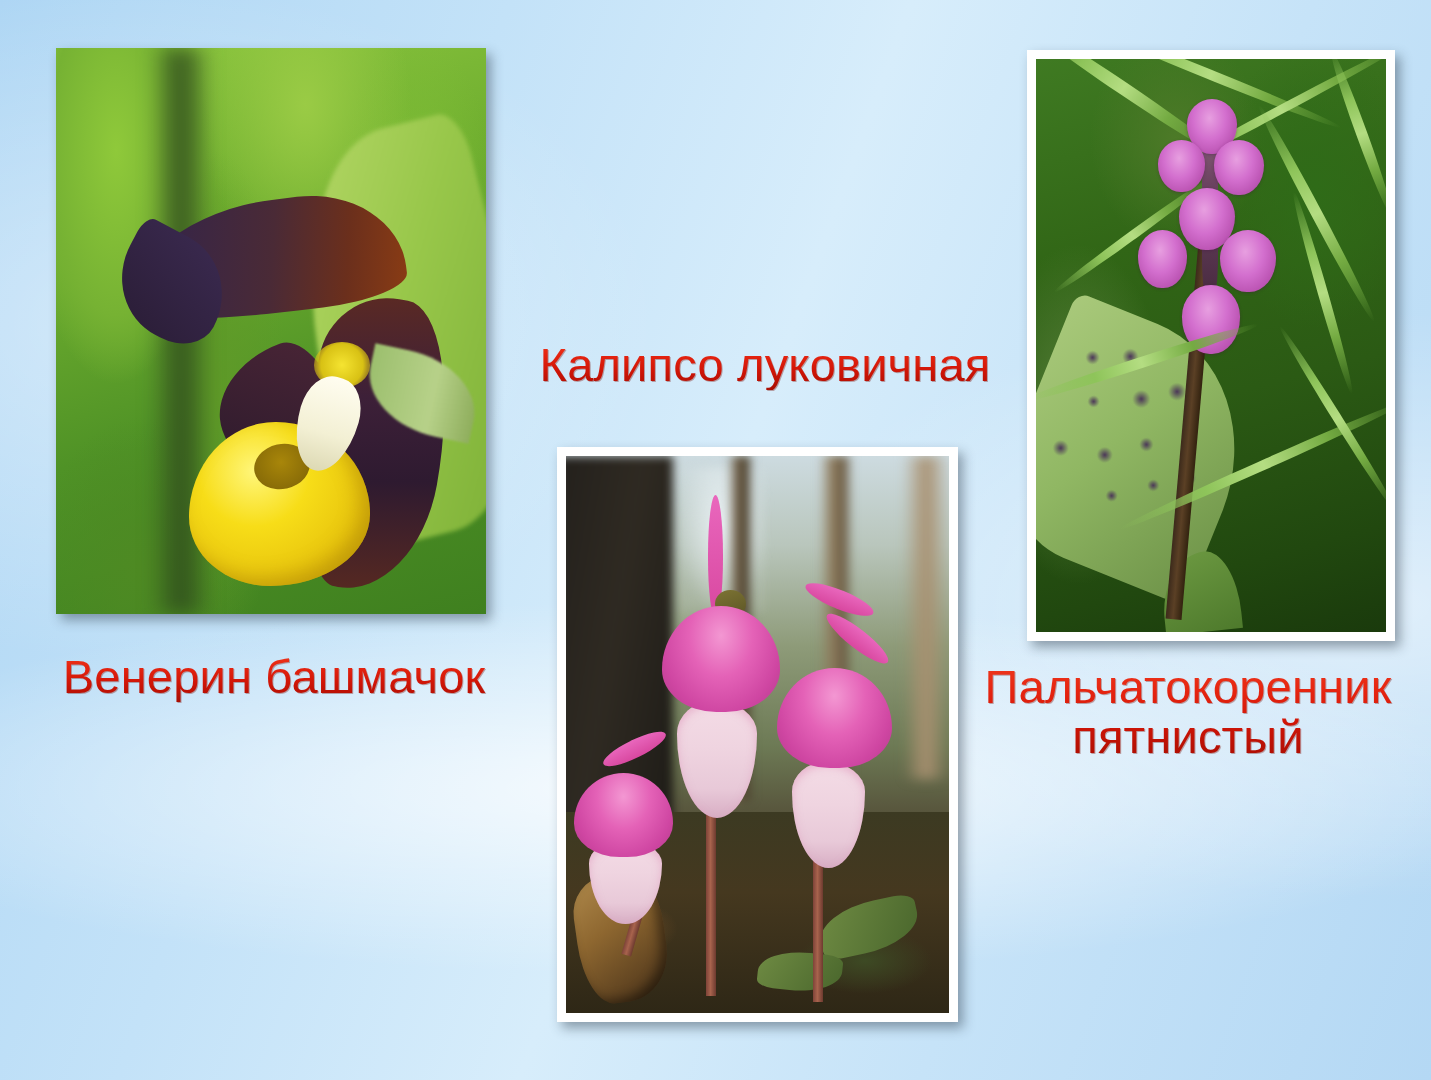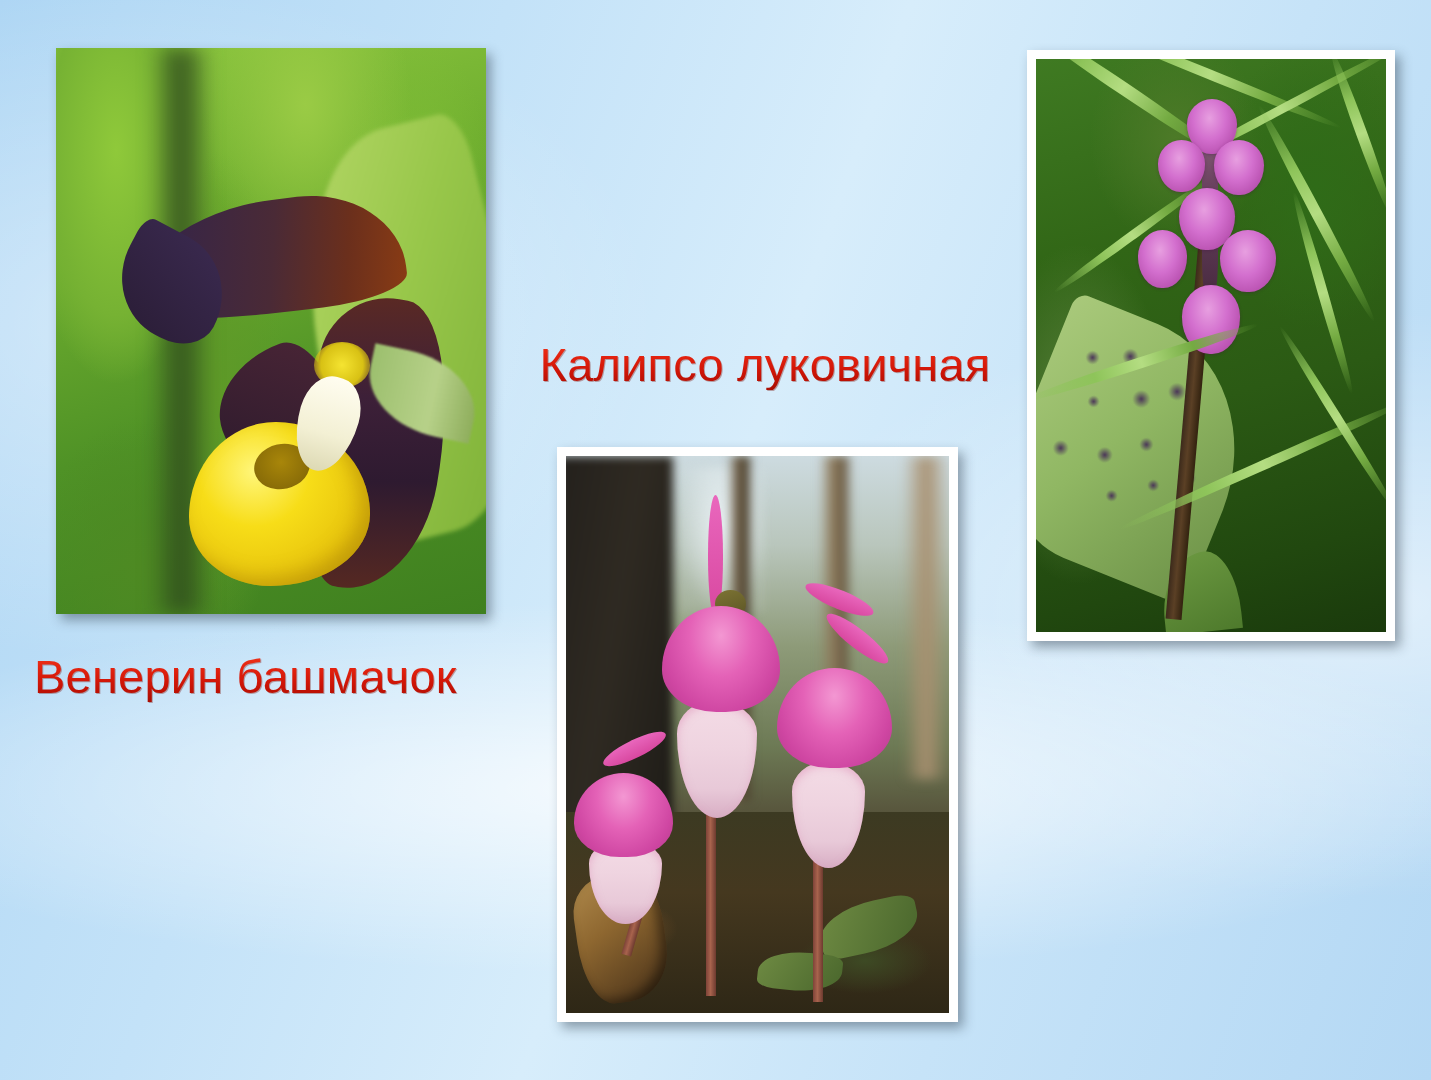--- a/index.html
+++ b/index.html
@@ -319,20 +319,21 @@
     text-shadow: none;
     letter-spacing: 0.2px;
   }
   .caption-shadowed {
     filter: drop-shadow(1px 1px 0.6px rgba(120,15,5,0.35));
   }
 
   #caption-cypripedium {
     left: 34px; top: 652px; width: 480px;
     font-size: 47px;
+    text-align: center;
   }
   #caption-calypso {
     left: 500px; top: 340px; width: 530px;
     font-size: 47px;
     text-align: center;
   }
   #caption-dactylorhiza {
     left: 955px; top: 662px; width: 466px;
     font-size: 47px;
     text-align: center;
@@ -413,14 +414,16 @@
       <div class="blade b7"></div>
       <div class="blade b8"></div>
       <div class="blade b9"></div>
     </div>
   </div>
 
   <div class="caption caption-shadowed" id="caption-cypripedium">Венерин башмачок</div>
 
   <div class="caption caption-shadowed" id="caption-calypso">Калипсо луковичная</div>
 
+  <div class="caption caption-shadowed" id="caption-dactylorhiza">Пальчатокоренник
+пятнистый</div>
 
 </div>
 
 </body></html>

